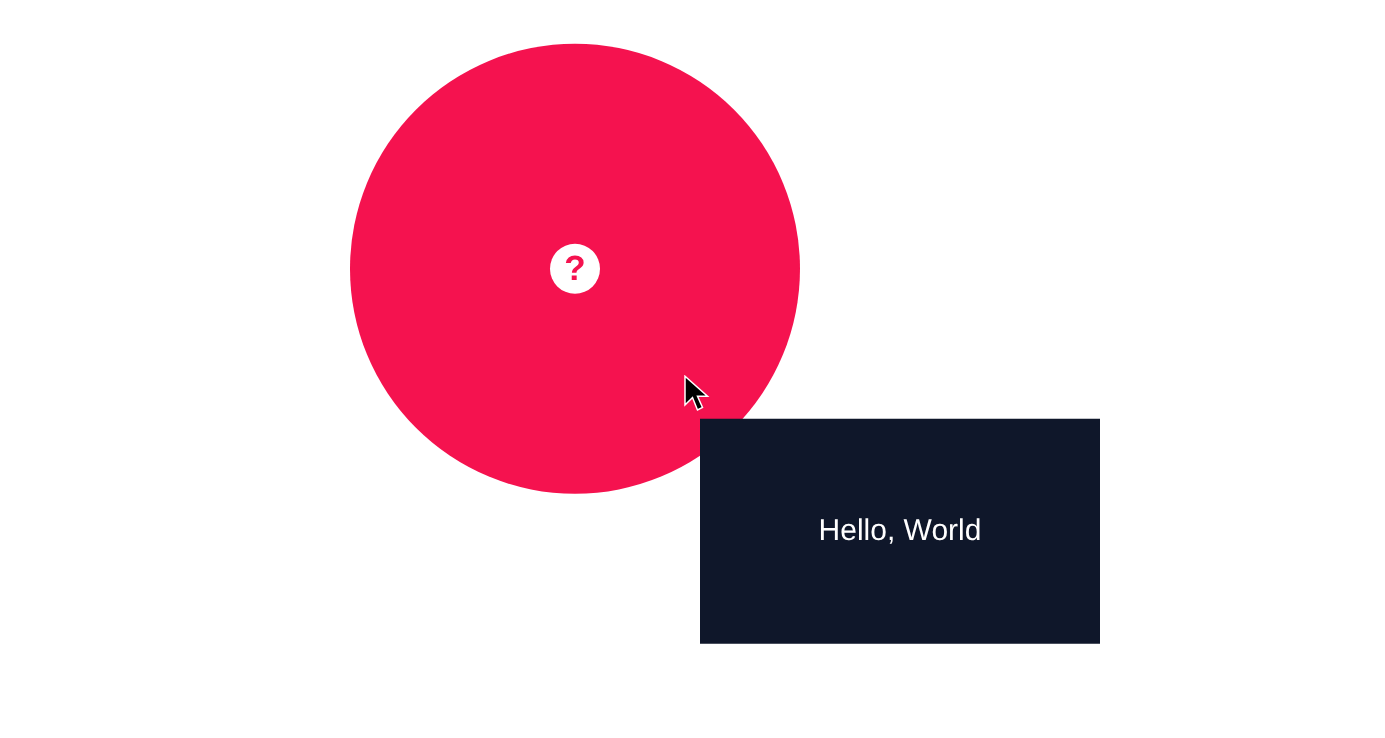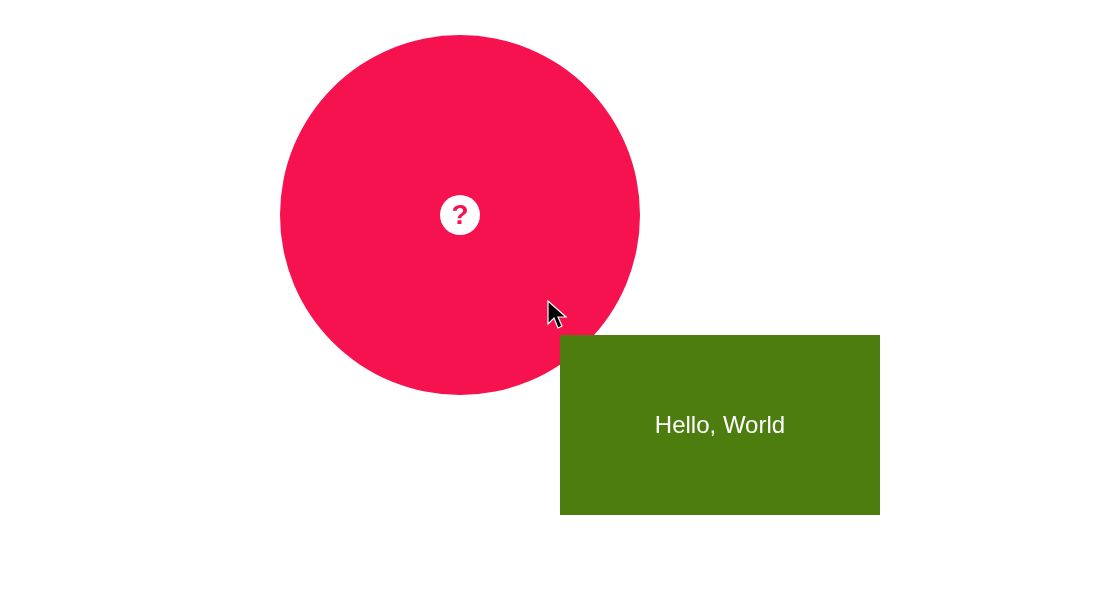--- a/index.html
+++ b/index.html
@@ -41,21 +41,21 @@
       font-size: 28px;
       font-weight: 700;
       line-height: 1;
     }
     .tooltip {
       position: absolute;
       left: 560px;
       top: 335px;
       width: 320px;
       height: 180px;
-      background: #4d7c0f;
+      background: #0f172a;
       display: flex;
       align-items: center;
       justify-content: center;
     }
     .tooltip-text {
       color: #ffffff;
       font-size: 24px;
       font-weight: 400;
     }
     .cursor {

